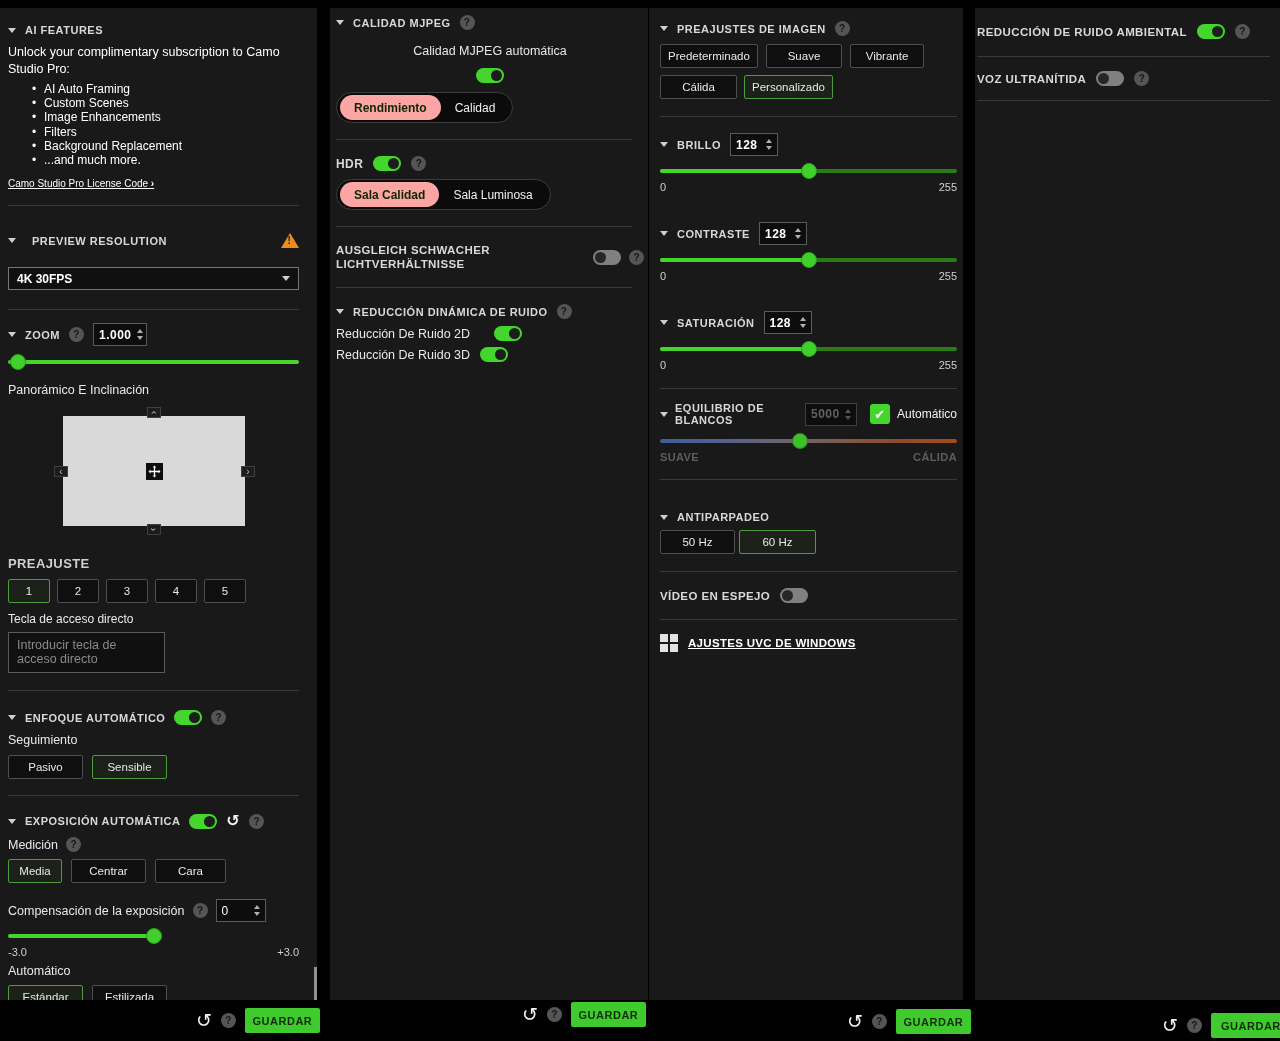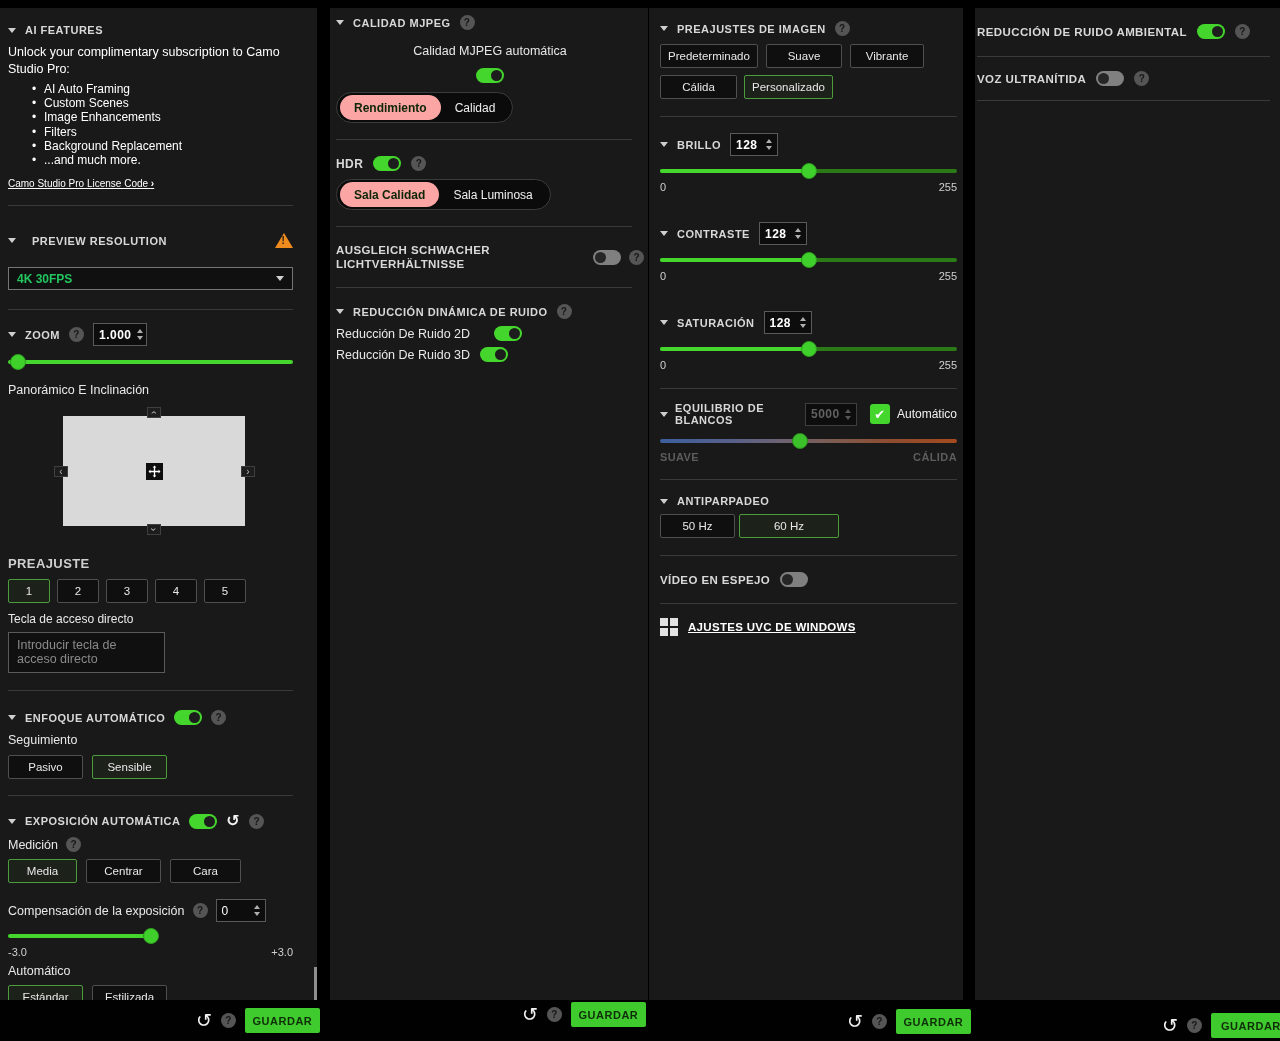--- a/index.html
+++ b/index.html
@@ -1,20 +1,20 @@
 <!DOCTYPE html>
 <html><head>
 <meta charset="utf-8">
 <style>
   * { margin:0; padding:0; box-sizing:border-box; }
   html,body { width:1280px; height:1041px; overflow:hidden; background:#000; }
   body { font-family:"Liberation Sans","DejaVu Sans",sans-serif; color:#e6e6e6; position:relative; }
 
   .panel { position:absolute; top:8px; height:992px; background:#191919; }
-  #col1 { left:0;    width:317px; padding:0 24px 0 8px; }
+  #col1 { left:0;    width:317px; padding:0 18px 0 8px; }
   #col2 { left:330px; width:318px; padding:0 4px 0 6px; }
   #col3 { left:649px; width:314px; padding:0 6px 0 11px; }
   #col4 { left:975px; width:305px; padding:0 10px 0 2px; }
 
   .divider { height:1px; background:#3a3a3a; }
 
   .hdr { display:flex; align-items:center; gap:9px; font-size:11px; font-weight:700;
          letter-spacing:.5px; color:#d8d8d8; }
   .tri { width:0; height:0; border-left:4px solid transparent; border-right:4px solid transparent;
          border-top:5px solid #cfcfcf; flex:none; }
@@ -66,21 +66,21 @@
   .rowlabel { font-size:12.5px; color:#e8e8e8; }
   .caps { font-size:11.5px; font-weight:700; letter-spacing:.4px; color:#d9d9d9; }
   .flexrow { display:flex; align-items:center; }
 
   .warn { width:0; height:0; border-left:9px solid transparent; border-right:9px solid transparent;
           border-bottom:15px solid #ef8b1d; position:relative; flex:none; }
   .warn::after { content:'!'; position:absolute; left:-2.5px; top:2px; color:#1a1a1a;
                  font-weight:700; font-size:10px; }
 
   .select { height:23px; border:1px solid #757575; background:#101010; display:flex;
-            align-items:center; padding:0 8px; font-size:12px; font-weight:700; color:#22c55e;justify-content:center; }
+            align-items:center; padding:0 8px; font-size:12px; font-weight:700; color:#ffffff;justify-content:center; }
   .select .caret { margin-left:auto; width:0; height:0; border-left:4.5px solid transparent;
                    border-right:4.5px solid transparent; border-top:5px solid #cfcfcf; }
 
   textarea.hotkey { width:157px; height:41px; background:#101010; border:1px solid #5a5a5a;
           color:#ddd; font-size:12.5px; font-family:"Liberation Sans",sans-serif;
           padding:5px 8px; resize:none; outline:none; }
   textarea.hotkey::placeholder { color:#8a8a8a; }
 
   .pad-wrap { position:relative; height:130px; }
   .pad { position:absolute; left:55px; top:9px; width:182px; height:110px; background:#d9d9d9; }
@@ -213,21 +213,21 @@
     <span>EXPOSICIÓN AUTOMÁTICA</span>
     <span class="toggle on"></span>
     <span class="reset-icon" style="font-size:16px;">↺</span>
     <span class="help">?</span>
   </div>
   <div class="flexrow" style="margin-top:8px; gap:8px;">
     <span class="rowlabel">Medición</span>
     <span class="help">?</span>
   </div>
   <div class="btnrow" style="margin-top:7px; gap:9px;">
-    <button class="btn sel" style="width:69px;">Media</button>
+    <button class="btn sel" style="width:54px;">Media</button>
     <button class="btn" style="width:75px;">Centrar</button>
     <button class="btn" style="width:71px;">Cara</button>
   </div>
   <div class="flexrow" style="margin-top:16px; gap:8px;">
     <span class="rowlabel">Compensación de la exposición</span>
     <span class="help">?</span>
     <span class="numin" style="width:50px;">
       <span class="val" style="flex:1;">0</span>
       <span class="stepper">
           <span class="stp-up"></span>
@@ -408,27 +408,27 @@
     <span class="track" style="background:linear-gradient(to right,#3c5f9e 0%,#56608c 22%,#6e6371 42%,#7d5c51 58%,#8e4c30 78%,#a54a1e 100%);"></span>
     <span class="thumb" style="left:calc(47% - 8px); background:#3cc12a; border-color:#2b8c1d;"></span>
   </div>
   <div class="minmax" style="margin-top:2px; color:#5d5d5d; font-weight:700; letter-spacing:.4px;">
     <span>SUAVE</span>
     <span>CÁLIDA</span>
   </div>
 
   <div class="divider" style="margin-top:16px;"></div>
 
-  <div class="hdr" style="margin-top:15px;">
+  <div class="hdr" style="margin-top:31px;">
     <span class="tri"></span>
     <span>ANTIPARPADEO</span>
   </div>
   <div class="btnrow" style="margin-top:7px; gap:4px;">
     <button class="btn" style="width:75px;">50 Hz</button>
-    <button class="btn sel" style="width:100px;">60 Hz</button>
+    <button class="btn sel" style="width:77px;">60 Hz</button>
   </div>
 
   <div class="divider" style="margin-top:17px;"></div>
 
   <div class="flexrow" style="margin-top:16px; gap:10px;">
     <span class="caps">VÍDEO EN ESPEJO</span>
     <span class="toggle off"></span>
   </div>
 
   <div class="divider" style="margin-top:16px;"></div>

